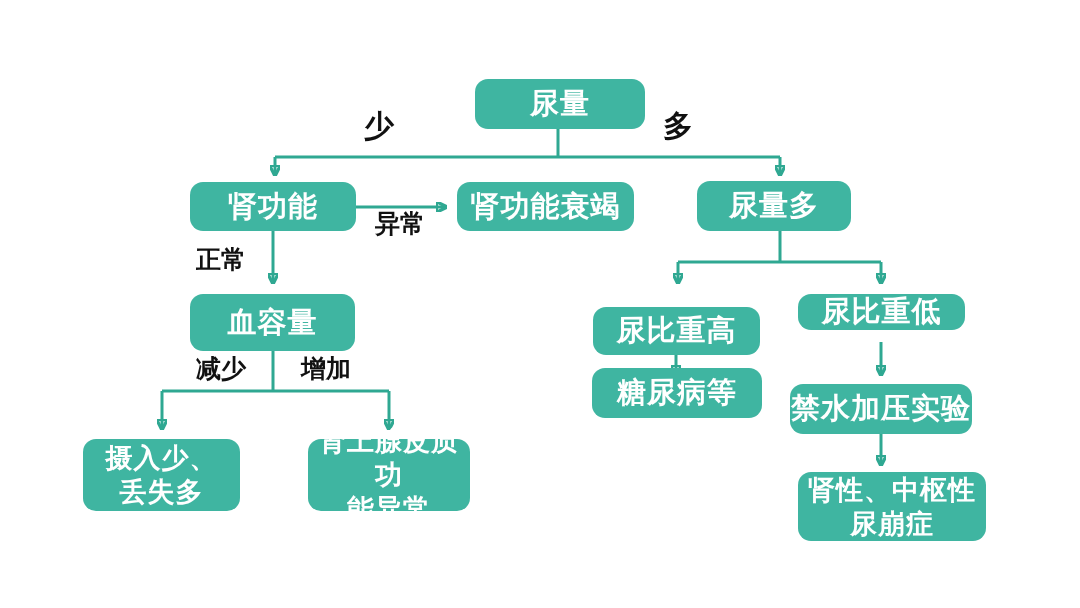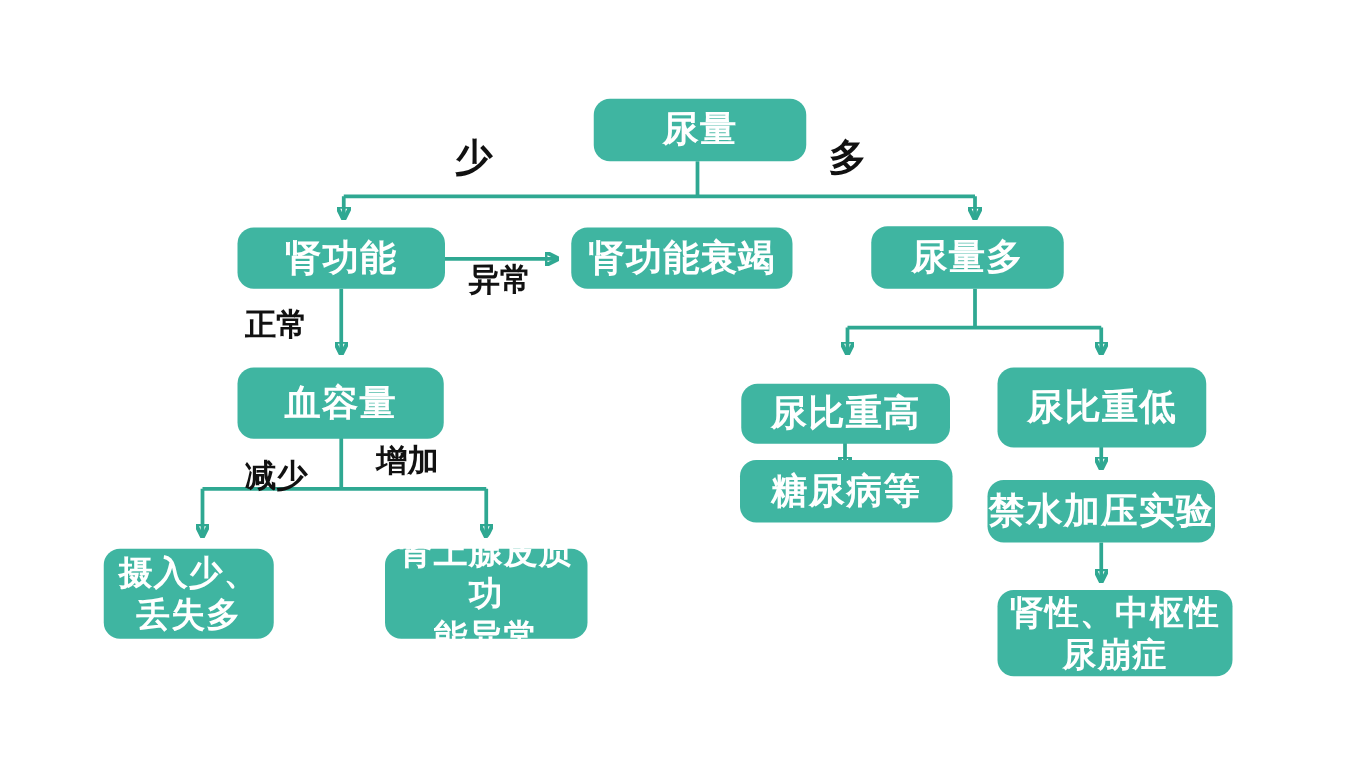--- a/index.html
+++ b/index.html
@@ -61,37 +61,37 @@
   <div class="node" style="left:475px;top:55px;width:170px;height:50px">尿量</div>
 
   <div class="node" style="left:457px;top:158px;width:177px;height:49px">肾功能衰竭</div>
 
   <div class="node" style="left:190px;top:158px;width:166px;height:49px">肾功能</div>
 
   <div class="node" style="left:697px;top:157px;width:154px;height:50px">尿量多</div>
 
   <div class="node" style="left:190px;top:270px;width:165px;height:57px">血容量</div>
 
-  <div class="node two-line" style="left:83px;top:415px;width:136px;height:72px">摄入少、
+  <div class="node two-line" style="left:83px;top:415px;width:157px;height:72px">摄入少、
 丢失多</div>
 
   <div class="node two-line" style="left:308px;top:415px;width:162px;height:72px">肾上腺皮质功
 能异常</div>
 
   <div class="node" style="left:593px;top:283px;width:167px;height:48px">尿比重高</div>
 
-  <div class="node" style="left:798px;top:270px;width:167px;height:64px">尿比重低</div>
+  <div class="node" style="left:798px;top:270px;width:167px;height:36px">尿比重低</div>
 
   <div class="node" style="left:592px;top:344px;width:170px;height:50px">糖尿病等</div>
 
   <div class="node" style="left:790px;top:360px;width:182px;height:50px">禁水加压实验</div>
 
   <div class="node two-line" style="left:798px;top:448px;width:188px;height:69px">肾性、中枢性
 尿崩症</div>
 
   <div class="edge-label big" style="left:379px;top:82px">少</div>
   <div class="edge-label big" style="left:678px;top:82px">多</div>
   <div class="edge-label" style="left:400px;top:183px">异常</div>
   <div class="edge-label" style="left:221px;top:219px">正常</div>
-  <div class="edge-label" style="left:221px;top:340px">减少</div>
+  <div class="edge-label" style="left:221px;top:328px">减少</div>
   <div class="edge-label" style="left:326px;top:328px">增加</div>
 
 </div>
 
 </body></html>

